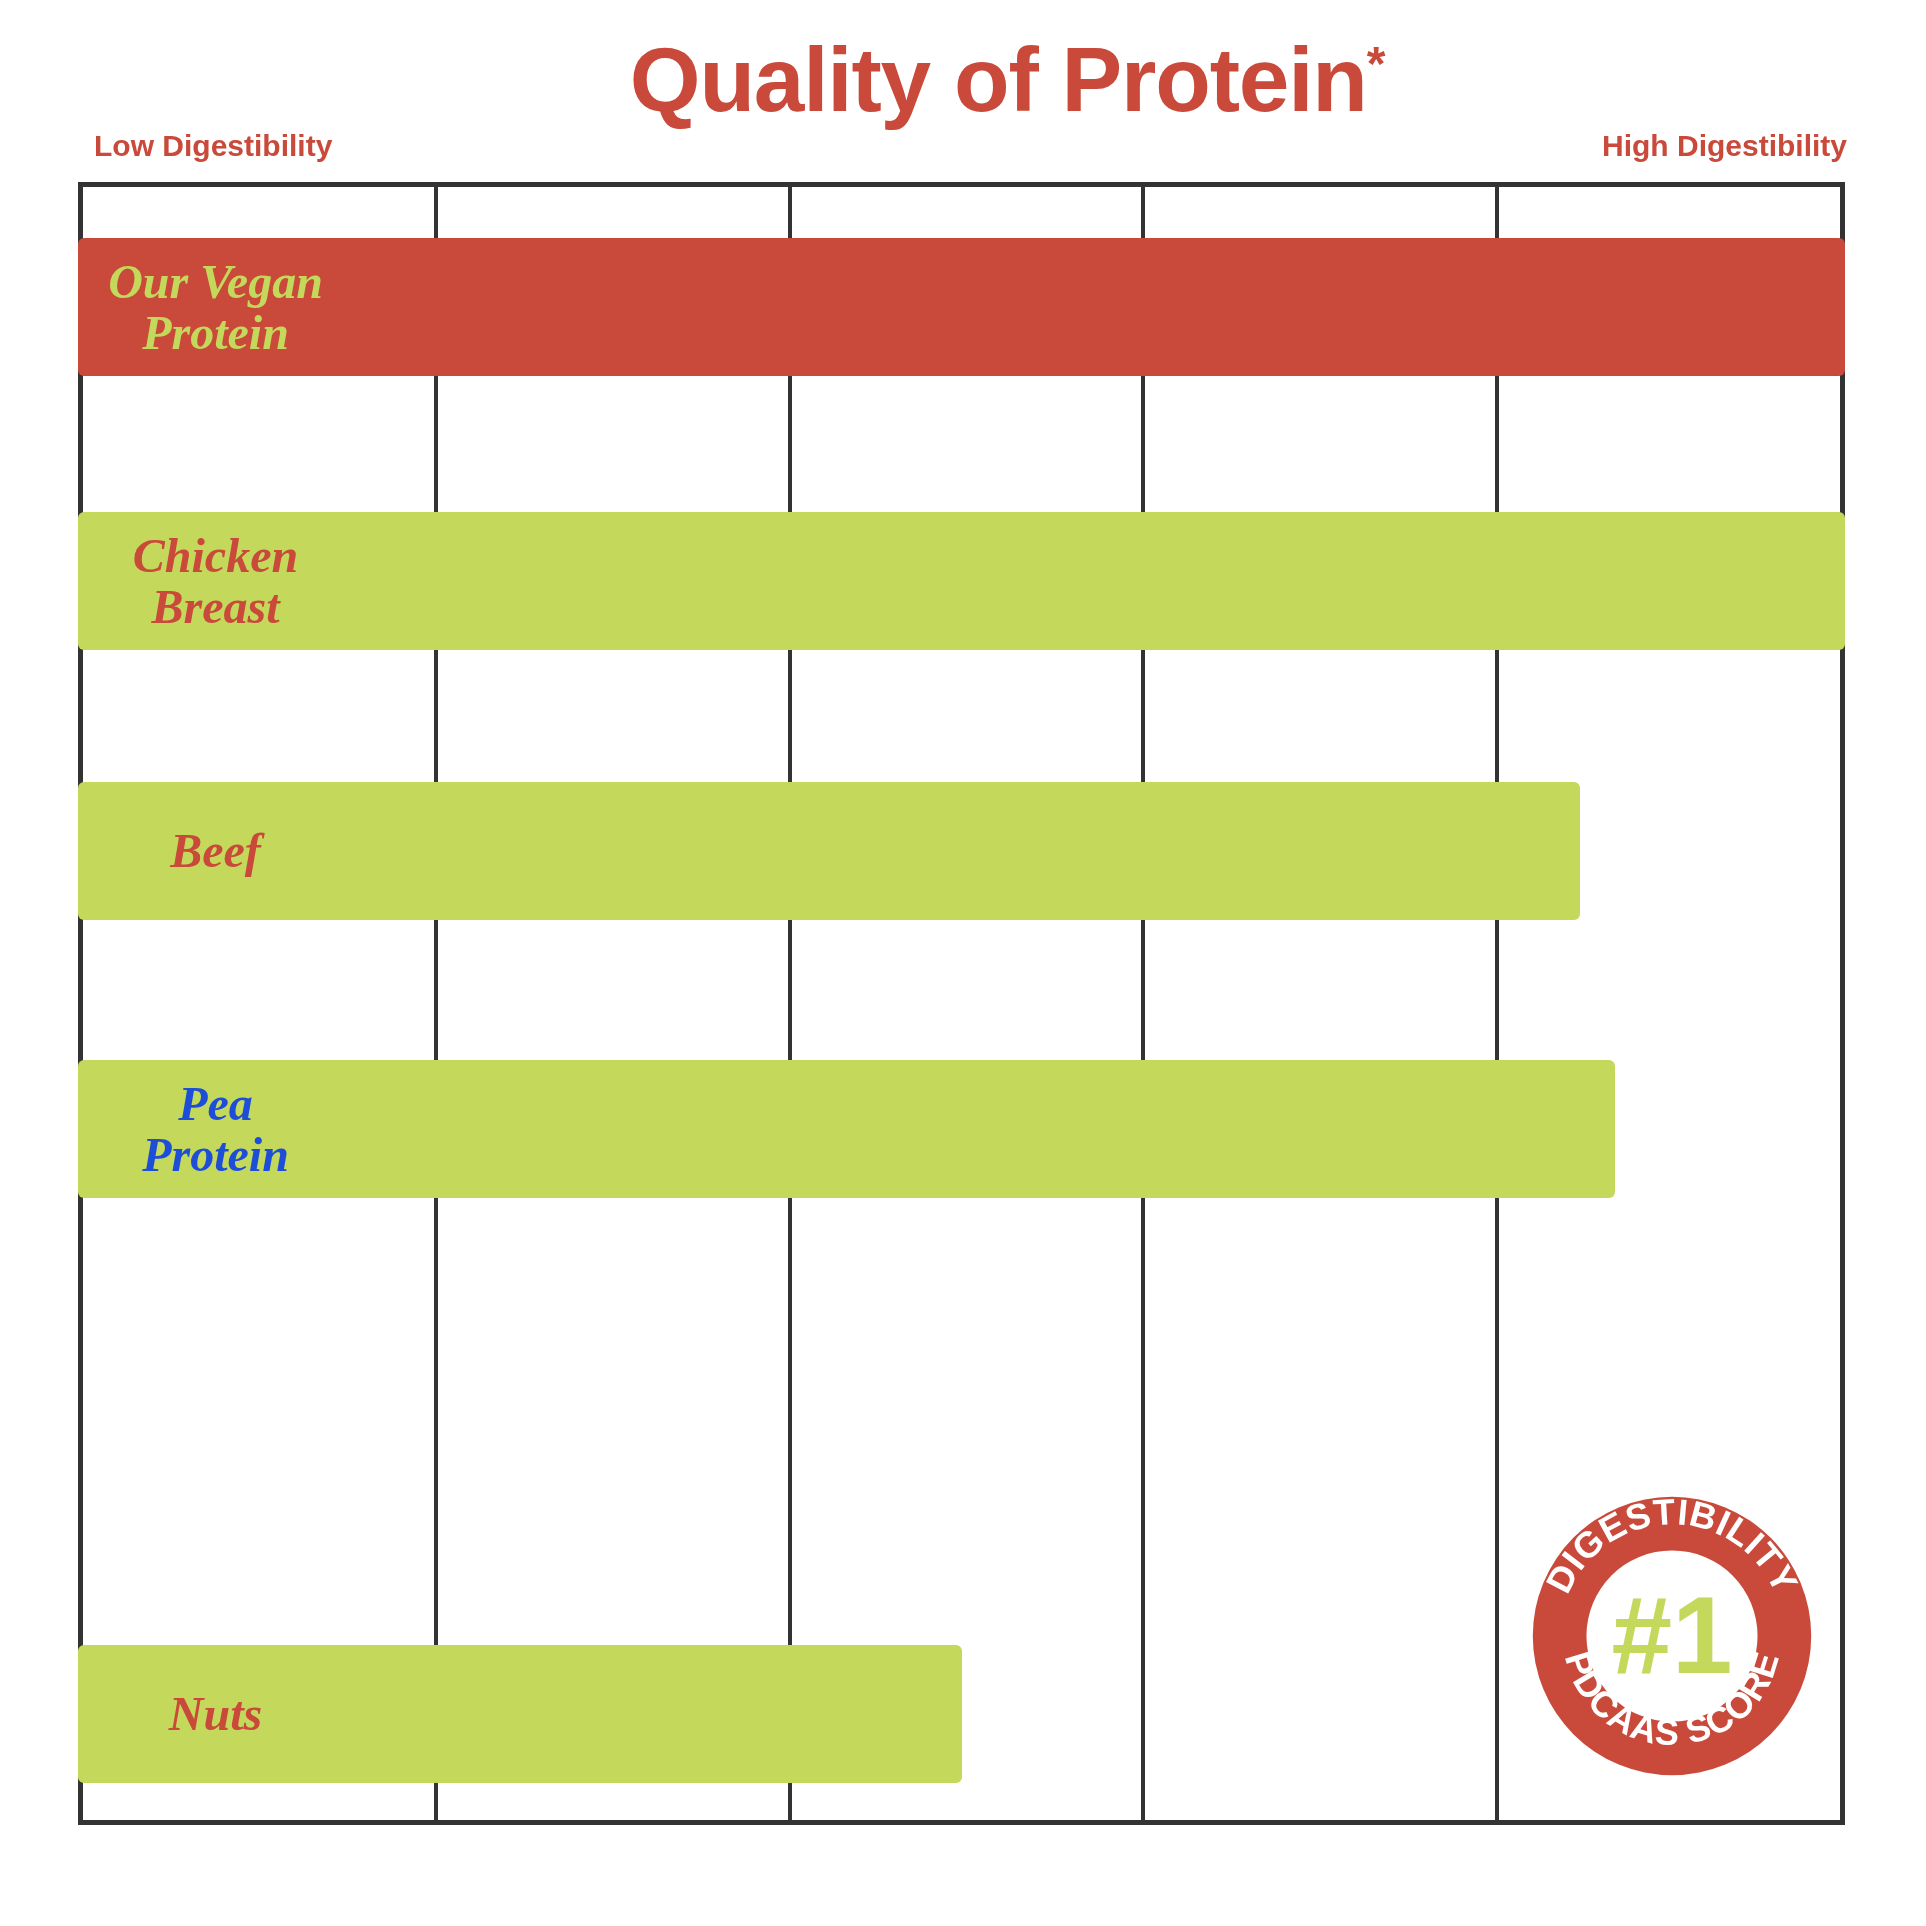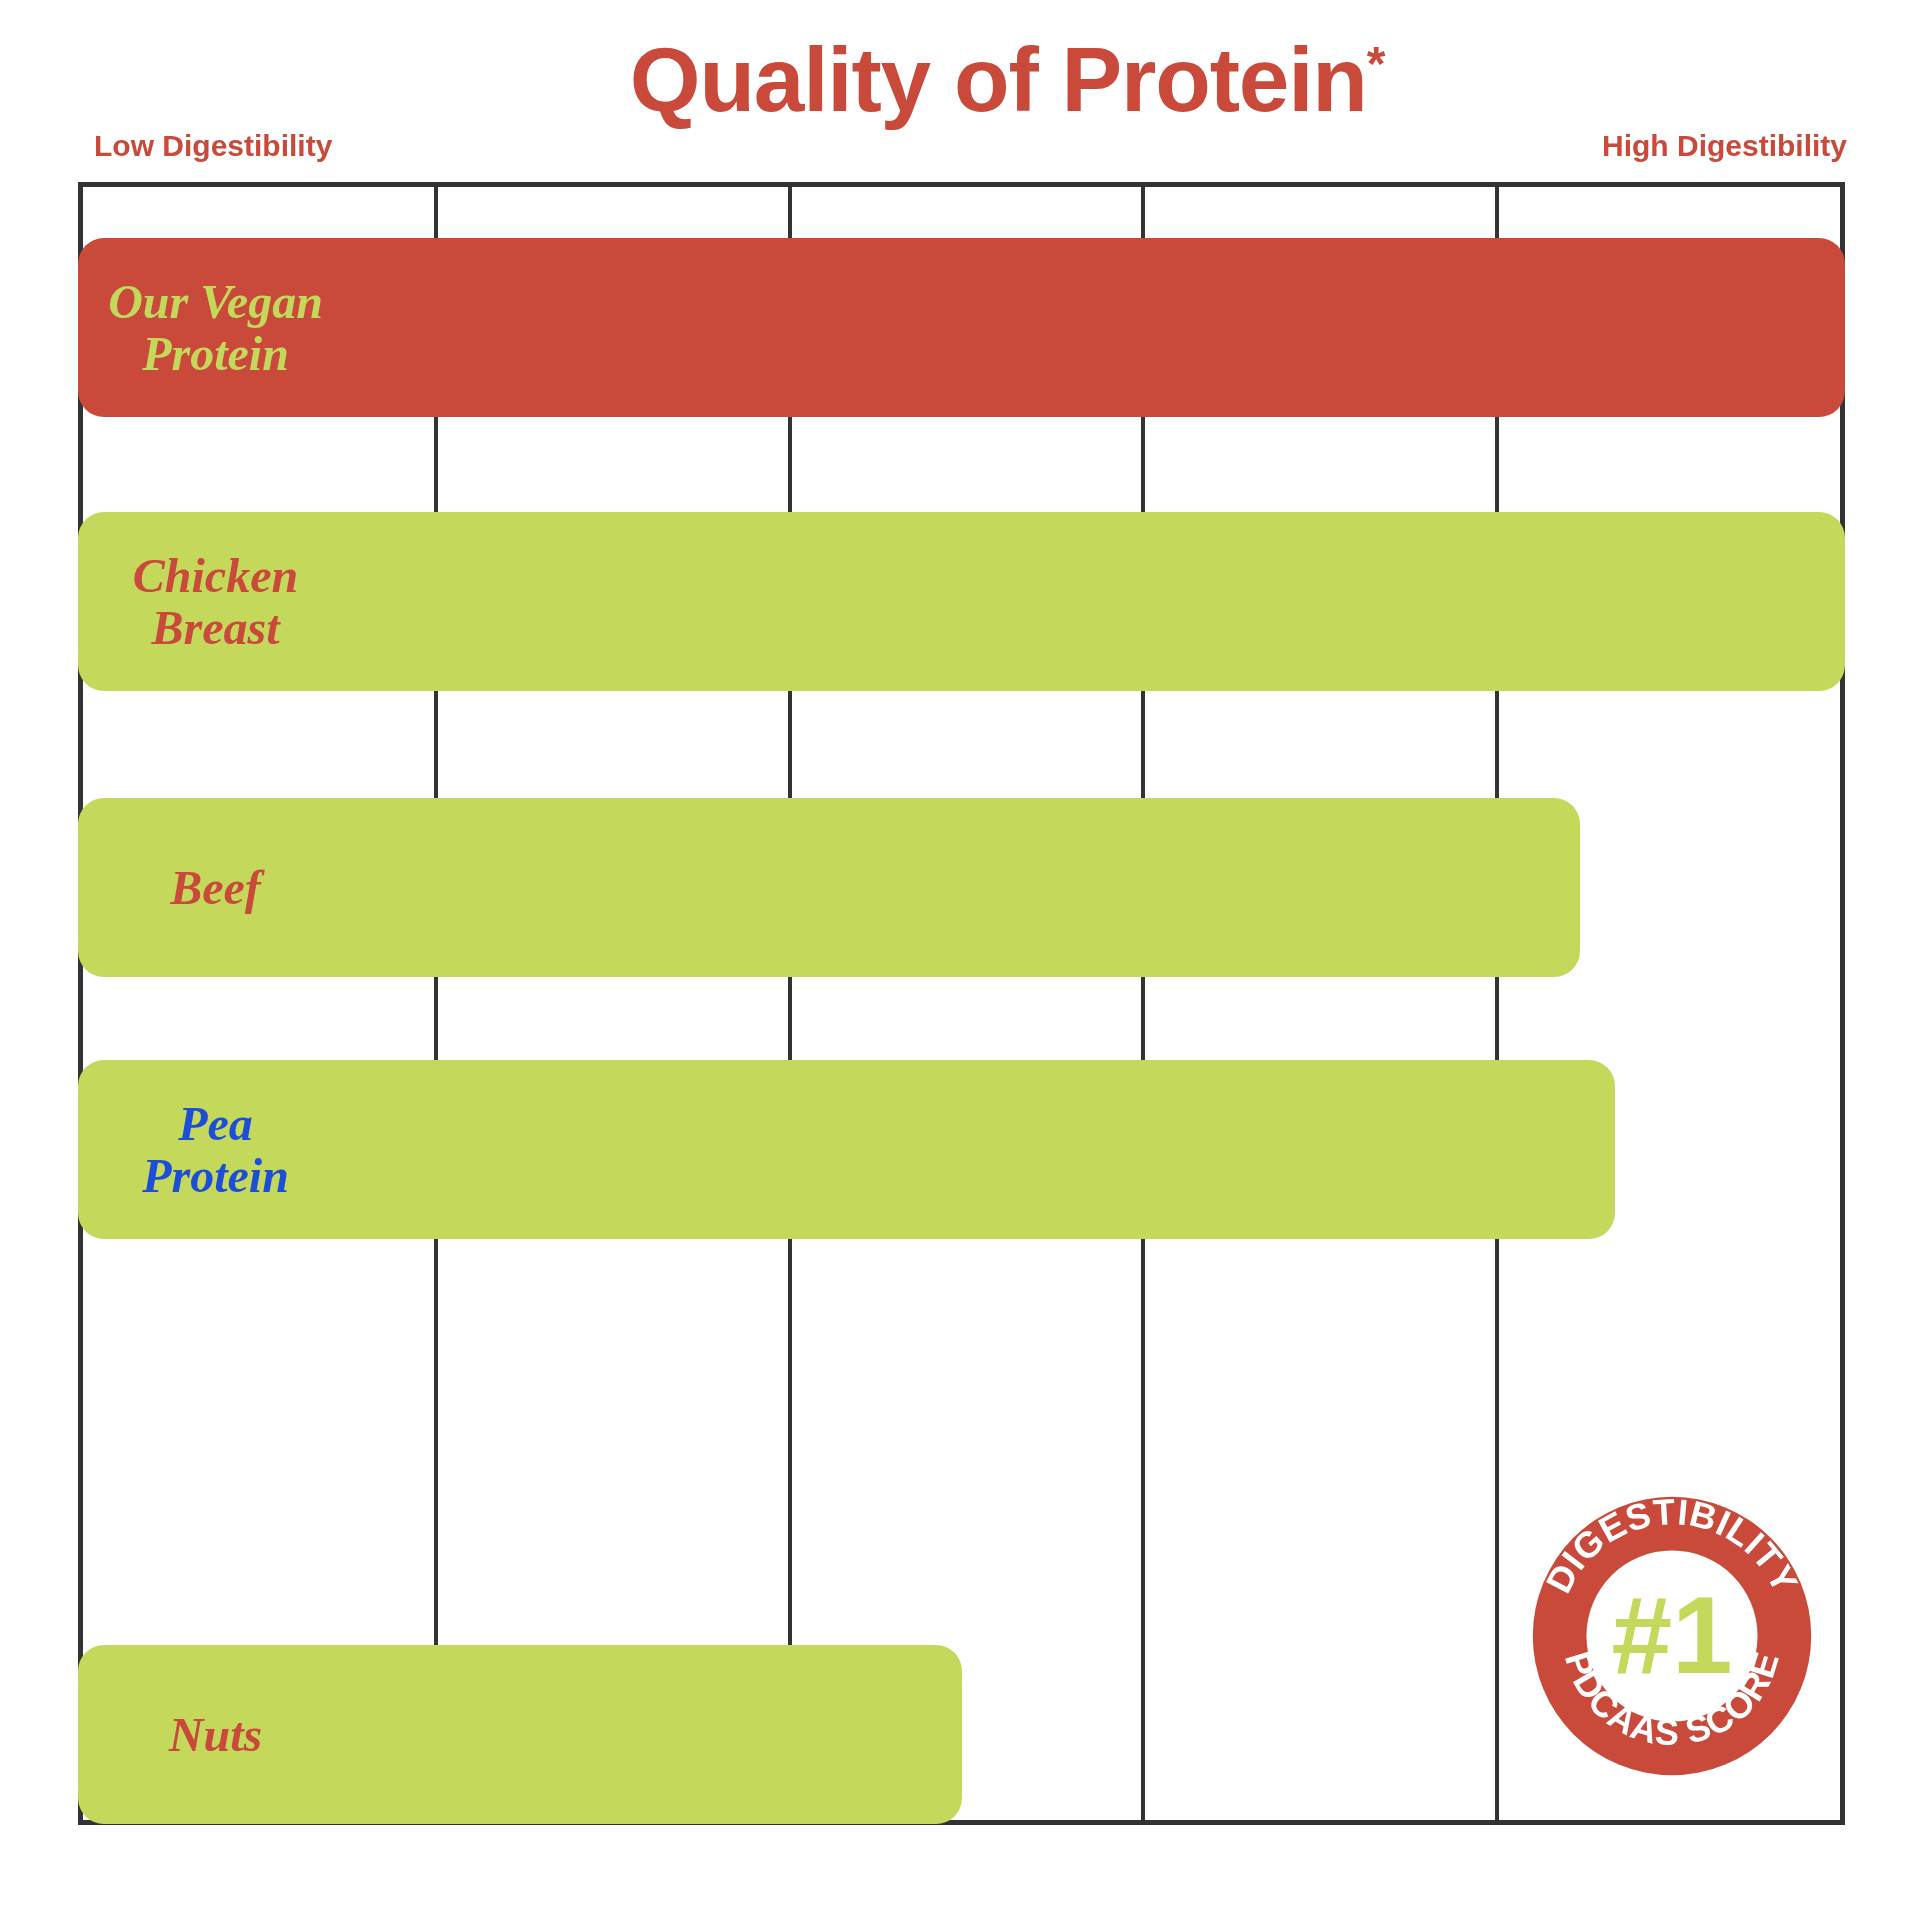--- a/index.html
+++ b/index.html
@@ -75,22 +75,22 @@
   #bars-layer {
     position: absolute;
     left: 78px;
     top: 182px;
     width: 1767px;
     height: 1643px;
   }
   .bar {
     position: absolute;
     left: 0;
-    height: 179px;
-    border-radius: 26px;
+    height: 138px;
+    border-radius: 6px;
     display: flex;
     align-items: center;
     box-sizing: border-box;
   }
   .bar-label {
     font-family: "Liberation Serif", serif;
     font-style: italic;
     font-weight: bold;
     font-size: 48px;
     line-height: 1.07;
@@ -149,21 +149,21 @@
 
   <div id="bars-layer">
       <div class="bar highlight" style="top: 56px; width: 1767px; background: rgb(201, 73, 58);">
         <div class="bar-label" style="color: rgb(196, 217, 91);">Our Vegan
 Protein</div>
       </div>
       <div class="bar normal" style="top: 330px; width: 1767px; background: rgb(196, 217, 91);">
         <div class="bar-label" style="color: rgb(201, 73, 58);">Chicken
 Breast</div>
       </div>
-      <div class="bar normal" style="top: 616px; width: 1502px; background: rgb(196, 217, 91);">
+      <div class="bar normal" style="top: 600px; width: 1502px; background: rgb(196, 217, 91);">
         <div class="bar-label" style="color: rgb(201, 73, 58);">Beef</div>
       </div>
       <div class="bar normal" style="top: 878px; width: 1537px; background: rgb(196, 217, 91);">
         <div class="bar-label" style="color: #1d4ed8;">Pea
 Protein</div>
       </div>
       <div class="bar normal" style="top: 1463px; width: 884px; background: rgb(196, 217, 91);">
         <div class="bar-label" style="color: rgb(201, 73, 58);">Nuts</div>
       </div>
     </div>

